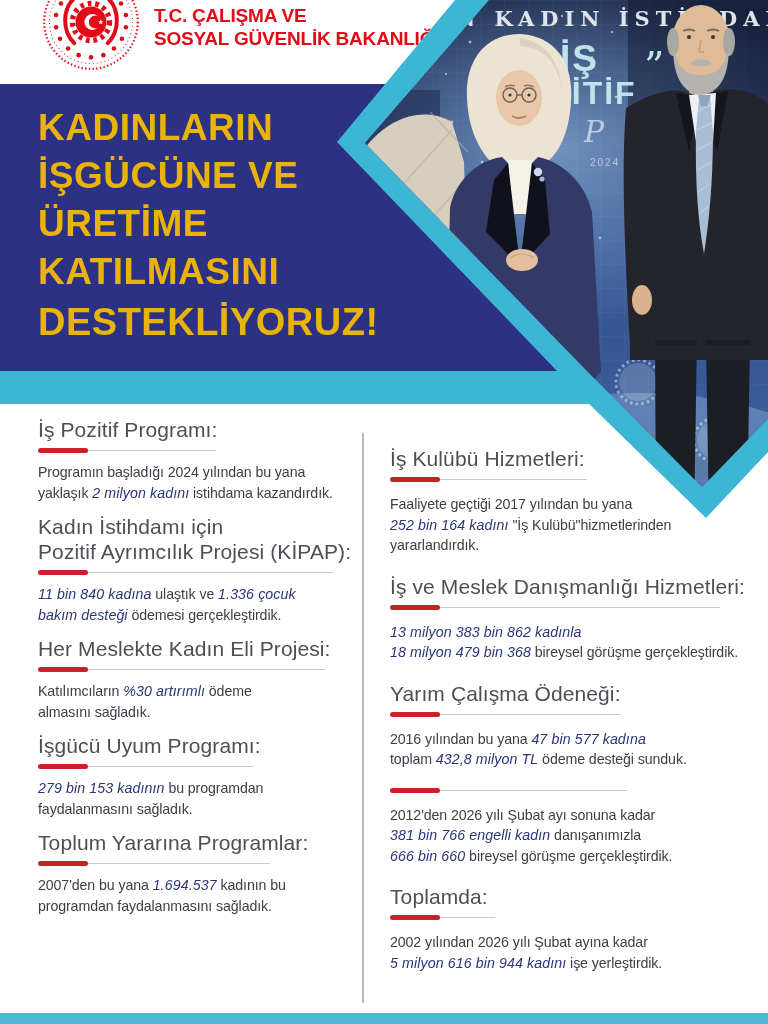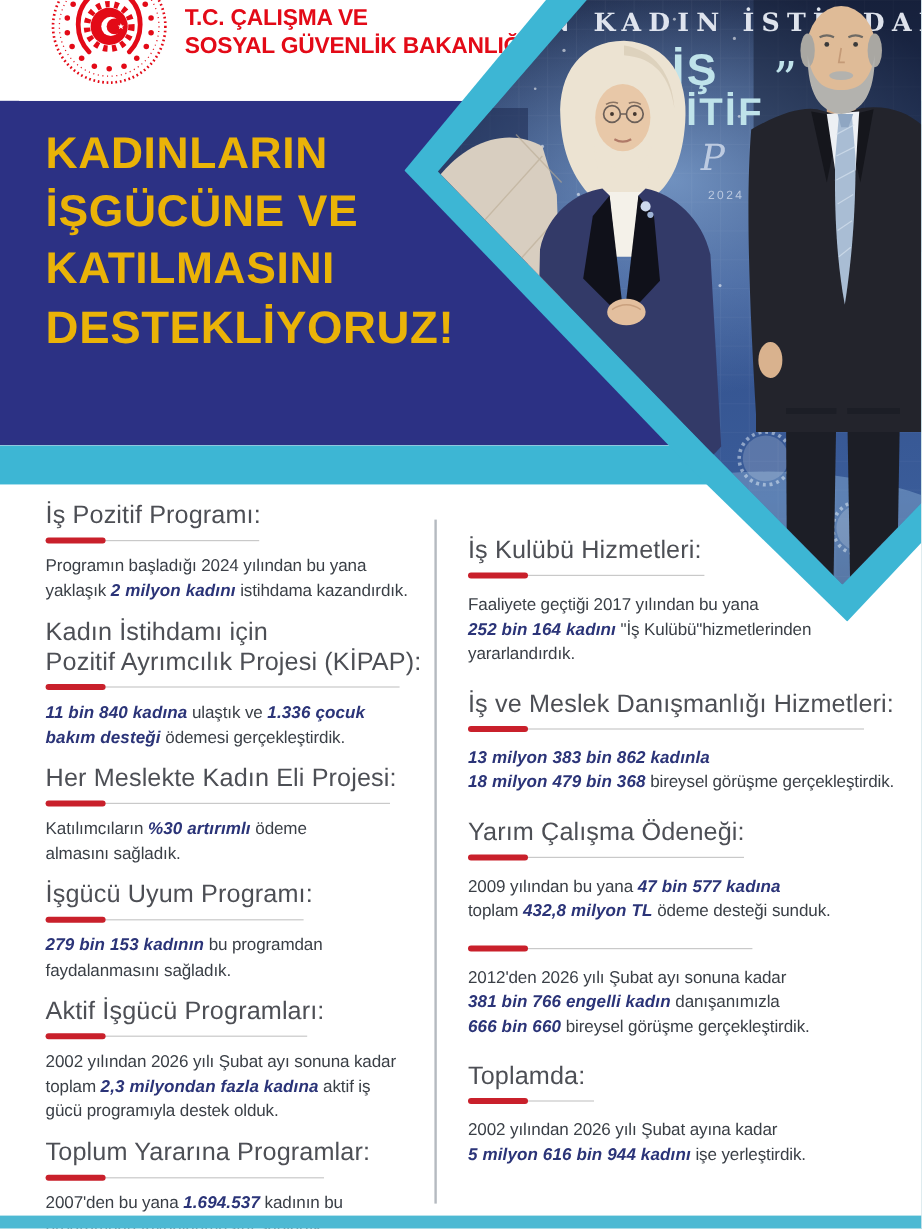--- a/index.html
+++ b/index.html
@@ -38,21 +38,21 @@
            line-height:25px;white-space:pre-line;letter-spacing:0.1px;}
   .rule{position:relative;height:5px;margin:6px 0 0 0;}
   .rule .line{position:absolute;left:0;top:2px;height:1.4px;background:#c9c9c9;right:0;}
   .rule .red{position:absolute;left:0;top:0;width:50px;height:5px;border-radius:3px;background:#c9202b;}
   .stat p{margin:0;font-size:14.2px;line-height:20.5px;color:#3a3f46;white-space:pre-line;letter-spacing:-0.1px;}
   .col-left .stat h3{margin-bottom:2px;}
   .col-left .rule{margin-bottom:9px;}
   .col-left .stat p{margin-bottom:11px;}
   .col-right .rule{margin-bottom:12px;}
   .col-right .stat p{margin-bottom:18px;}
-  .stat b{font-weight:bold;font-style:italic;color:#2b3478;letter-spacing:0.1px;}
+  .stat b{font-weight:normal;font-style:italic;color:#2b3478;letter-spacing:0.1px;}
 
   
   .footer-bar{position:absolute;left:0;bottom:0;width:768px;height:11px;background:#4db9d3;z-index:6;}
 </style>
 </head>
 <body>
 
 <div class="poster">
 
   <div class="header">
@@ -89,20 +89,21 @@
     <div class="ministry">
       <div>T.C. ÇALIŞMA VE</div>
       <div>SOSYAL GÜVENLİK BAKANLIĞI</div>
     </div>
   </div>
 
   <div class="hero">
     <div class="hero-title">
       <div>KADINLARIN</div>
       <div>İŞGÜCÜNE VE</div>
+      <div>ÜRETİME</div>
       <div>KATILMASINI</div>
       <div class="emph">DESTEKLİYORUZ!</div>
     </div>
   </div>
   <div class="hero-band"></div>
 
   <div class="photo-wrap">
     <div class="photo-cyan"></div>
     <div class="photo-clip">
       <svg width="768" height="520" viewBox="0 0 768 520" aria-hidden="true">
@@ -266,30 +267,20 @@
         <section class="stat">
           <h3>İşgücü Uyum Programı:</h3>
           <div class="rule" style="width: 215px;">
             <span class="line"></span>
             <span class="red"></span>
           </div>
           <p><b>279 bin 153 kadının</b><span> bu programdan
 faydalanmasını sağladık.</span></p>
         </section>
         <section class="stat">
-          <h3>Aktif İşgücü Programları:</h3>
-          <div class="rule" style="width: 218px;">
-            <span class="line"></span>
-            <span class="red"></span>
-          </div>
-          <p><span>2002 yılından 2026 yılı Şubat ayı sonuna kadar
-toplam </span><b>2,3 milyondan fazla kadına</b><span> aktif iş
-gücü programıyla destek olduk.</span></p>
-        </section>
-        <section class="stat">
           <h3>Toplum Yararına Programlar:</h3>
           <div class="rule" style="width: 232px;">
             <span class="line"></span>
             <span class="red"></span>
           </div>
           <p><span>2007'den bu yana </span><b>1.694.537</b><span> kadının bu
 programdan faydalanmasını sağladık.</span></p>
         </section>
       </div>
     <div class="col col-right">
@@ -311,21 +302,21 @@
           </div>
           <p><b>13 milyon 383 bin 862 kadınla</b><span>
 </span><b>18 milyon 479 bin 368</b><span> bireysel görüşme gerçekleştirdik.</span></p>
         </section>
         <section class="stat">
           <h3>Yarım Çalışma Ödeneği:</h3>
           <div class="rule" style="width: 230px;">
             <span class="line"></span>
             <span class="red"></span>
           </div>
-          <p><span>2009 yılından bu yana </span><b>47 bin 577 kadına</b><span>
+          <p><span>2016 yılından bu yana </span><b>47 bin 577 kadına</b><span>
 toplam </span><b>432,8 milyon TL</b><span> ödeme desteği sunduk.</span></p>
         </section>
         <section class="stat">
           <div class="rule" style="width: 237px;">
             <span class="line"></span>
             <span class="red"></span>
           </div>
           <p><span>2012'den 2026 yılı Şubat ayı sonuna kadar
 </span><b>381 bin 766 engelli kadın</b><span> danışanımızla
 </span><b>666 bin 660</b><span> bireysel görüşme gerçekleştirdik.</span></p>

